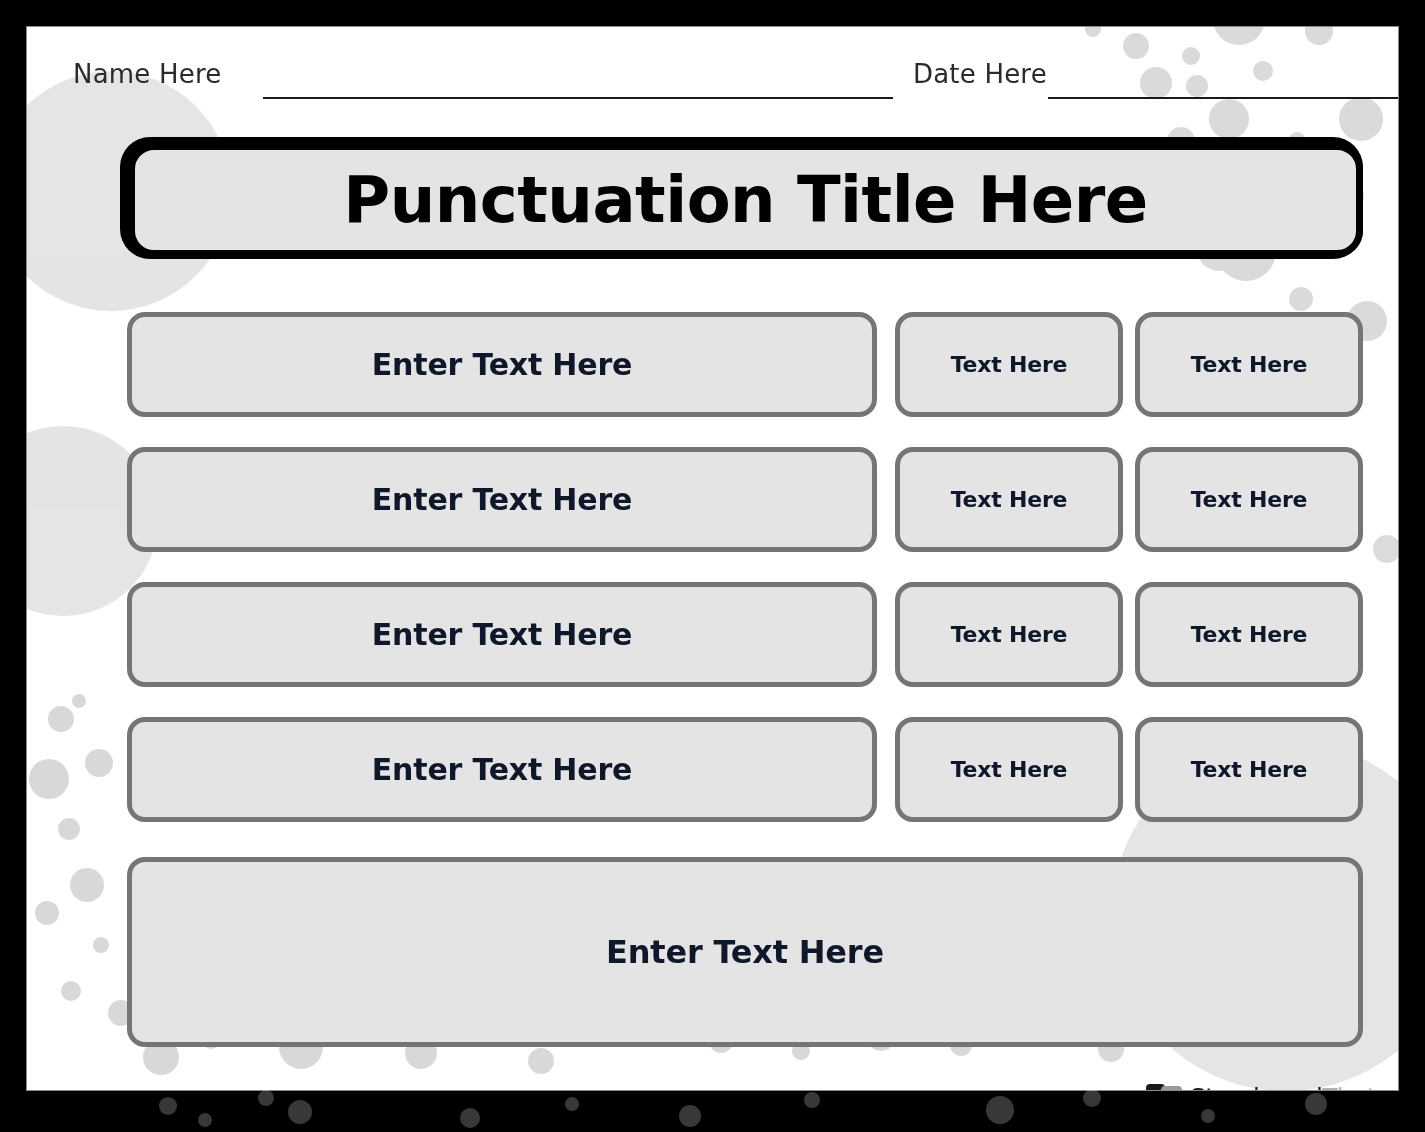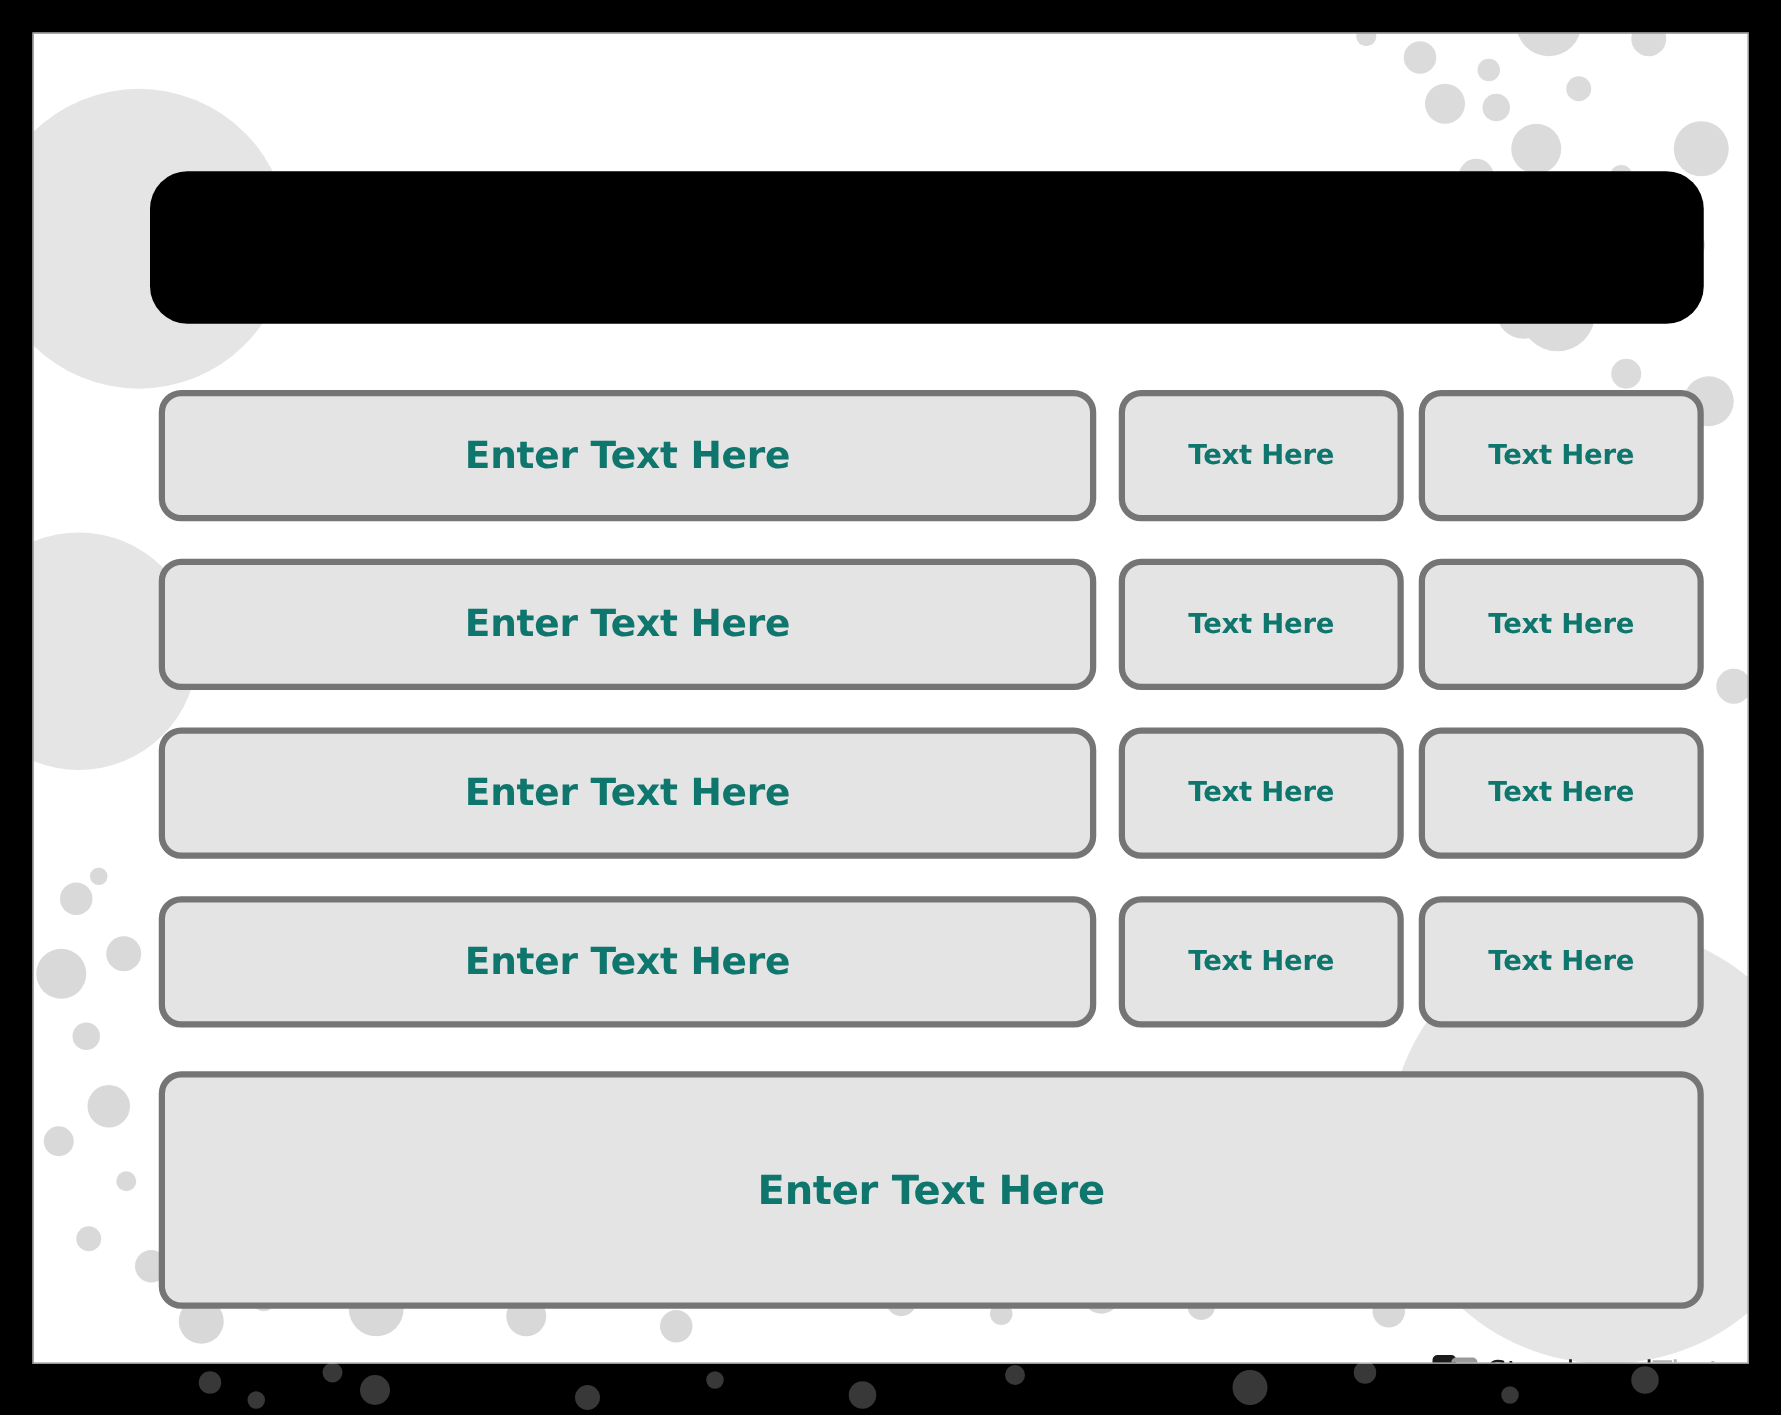--- a/index.html
+++ b/index.html
@@ -133,21 +133,21 @@
     justify-content: center;
   }
   .cell-wide   { left: 0px;   width: 750px; }
   .cell-mid    { left: 768px; width: 228px; }
   .cell-right  { left: 1008px; width: 228px; }
 
   .cell-label {
     font-family: "DejaVu Sans", sans-serif;
     font-weight: bold;
     font-size: 30px;
-    color: #0f766e;
+    color: #0f172a;
     white-space: nowrap;
     letter-spacing: -0.2px;
   }
   .cell-mid .cell-label,
   .cell-right .cell-label { font-size: 22px; }
 
   
   .bottom-box {
     position: absolute;
     left: 0px;
@@ -313,22 +313,32 @@
         <circle cx="800" cy="1050" r="9"></circle>
         <circle cx="880" cy="1035" r="15"></circle>
         <circle cx="960" cy="1044" r="11"></circle>
         <circle cx="1000" cy="1000" r="24"></circle>
         <circle cx="1080" cy="990" r="16"></circle>
         <circle cx="930" cy="1020" r="14"></circle>
         <circle cx="1110" cy="1048" r="13"></circle>
       </g>
     </svg>
 
+    <div class="header-row">
+      <span id="name-label" class="field-label">Name Here</span>
+      <span id="name-rule" class="field-rule"></span>
+
+      <span id="date-label" class="field-label">Date Here</span>
+      <span id="date-rule" class="field-rule"></span>
+    </div>
 
     <div class="title-shadow"></div>
+    <div class="title-banner">
+      <span class="title-text">Punctuation Title Here</span>
+    </div>
 
     <div class="grid">
 
       <div class="row" style="top:0px;">
         <div class="cell cell-wide">
           <span class="cell-label">Enter Text Here</span>
         </div>
         <div class="cell cell-mid">
           <span class="cell-label">Text Here</span>
         </div>

